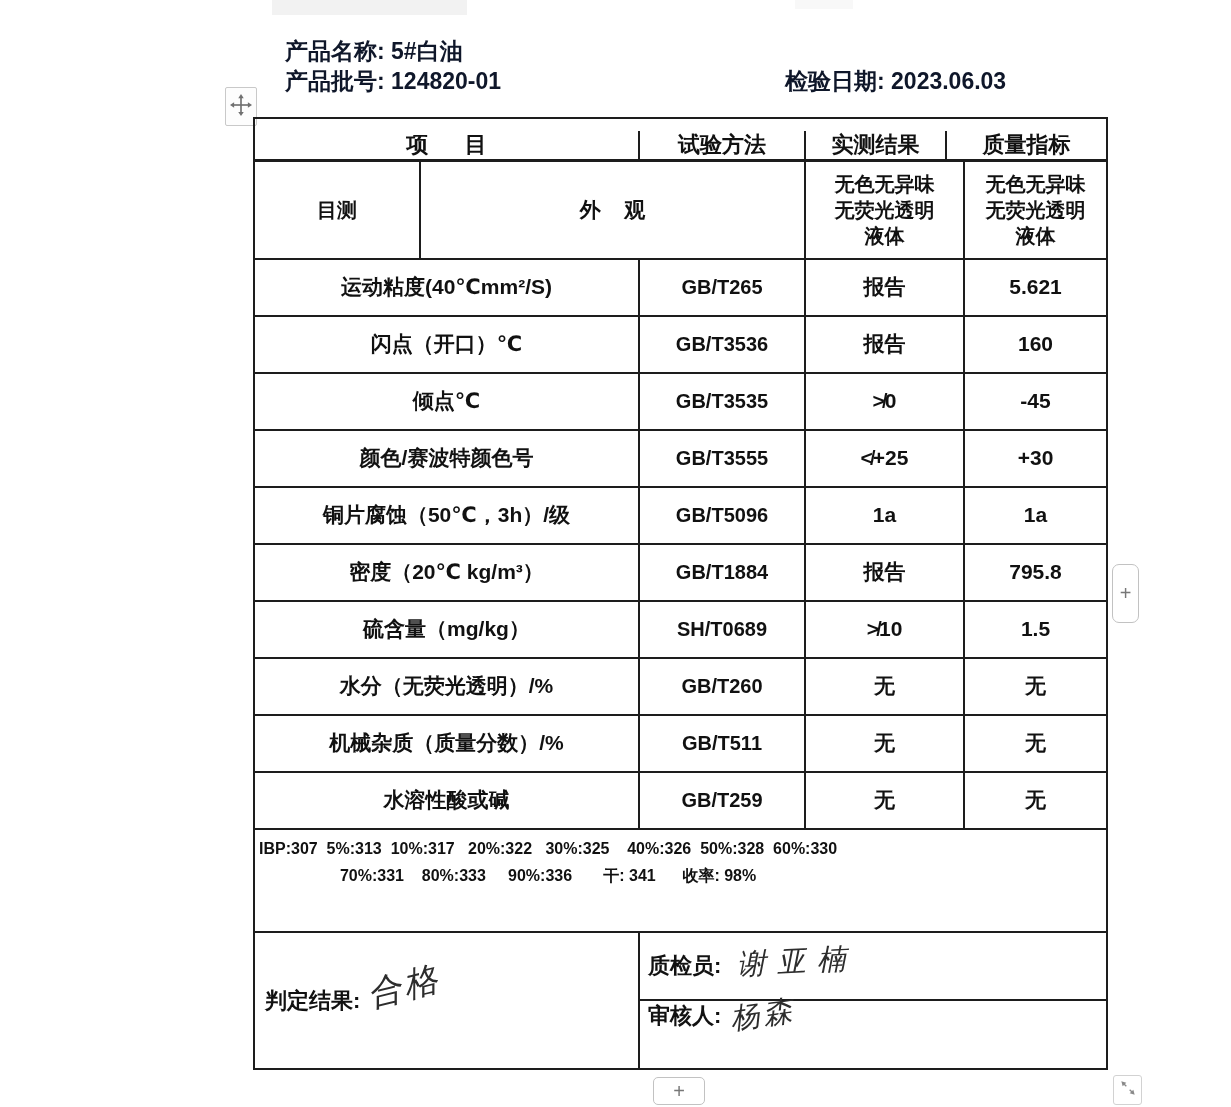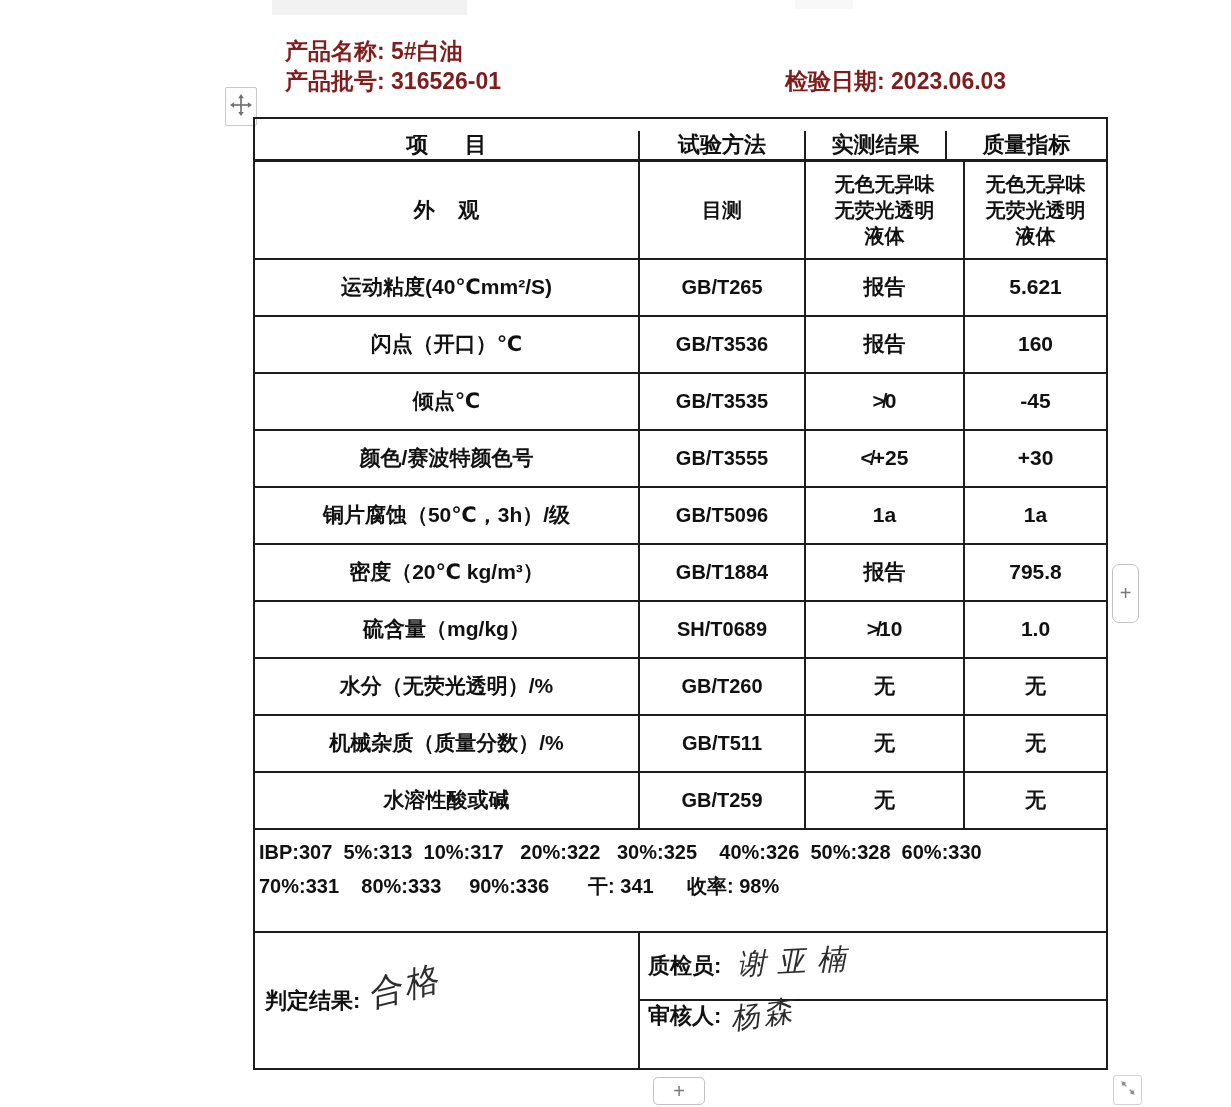--- a/index.html
+++ b/index.html
@@ -4,21 +4,21 @@
 <style>
   html,body{margin:0;padding:0;}
   body{
     width:1231px;height:1107px;position:relative;background:#ffffff;
     font-family:"Liberation Sans","DejaVu Sans",sans-serif;color:#111;
     overflow:hidden;
   }
   .smudge{position:absolute;background:#f2f2f2;}
   .smudge.s2{background:#f8f8f8;}
 
-  .doc-line{position:absolute;font-weight:700;font-size:23px;color:#7f1d1d;white-space:pre;}
+  .doc-line{position:absolute;font-weight:700;font-size:23px;color:#0f172a;white-space:pre;}
 
   
   .move-handle{
     position:absolute;left:225px;top:87px;width:30px;height:37px;
     border:1px solid #c9c9c9;border-radius:2px;background:#fdfdfd;
     display:flex;align-items:center;justify-content:center;cursor:move;
   }
   .plus-right{
     position:absolute;left:1112px;top:564px;width:25px;height:57px;
     border:1px solid #c2c2c2;border-radius:7px;background:#ffffff;
@@ -58,21 +58,21 @@
   .cell:last-child{border-right:none;}
   .c1{width:385px;}
   .c2{width:166px;font-size:20px;}
   .c3{width:159px;}
   .c4{flex:1;}
   .trow.head .cell{font-size:22px;margin-top:12px;}
   .trow.appearance .c3,.trow.appearance .c4{font-size:20px;line-height:1.3;}
 
   .distill-cell{
     flex:1;border-right:none;justify-content:flex-start;align-items:flex-start;
-    text-align:left;font-size:20px;line-height:1.7;padding:5px 2px 16px 4px;
+    text-align:center;font-size:16px;line-height:1.7;padding:5px 2px 16px 4px;
     white-space:pre-wrap;
   }
 
   .sig-left{
     width:385px;box-sizing:border-box;border-right:2px solid #1d1d1d;
     display:flex;align-items:center;padding-left:10px;
   }
   .sig-right{flex:1;display:flex;flex-direction:column;}
   .sig-top{
     height:68px;box-sizing:border-box;border-bottom:2px solid #1d1d1d;
@@ -90,21 +90,21 @@
 </style>
 </head>
 <body>
 
 <div>
 
   <div class="smudge" style="left:272px;top:0;width:195px;height:15px;"></div>
   <div class="smudge s2" style="left:795px;top:0;width:58px;height:9px;"></div>
 
   <div class="doc-line" style="left:285px;top:36px;">产品名称: 5#白油</div>
-  <div class="doc-line" style="left:285px;top:66px;">产品批号: 316526-01</div>
+  <div class="doc-line" style="left:285px;top:66px;">产品批号: 124820-01</div>
   <div class="doc-line" style="left:785px;top:66px;">检验日期: 2023.06.03</div>
 
   <div class="move-handle">
     <span>
       <svg viewBox="0 0 24 24" width="22" height="22">
         <g stroke="#707070" stroke-width="1.8" fill="none">
           <line x1="12" y1="4" x2="12" y2="20"></line>
           <line x1="4" y1="12" x2="20" y2="12"></line>
         </g>
         <g fill="#707070">
@@ -120,22 +120,22 @@
   <div class="tbl">
 
     <div class="trow head">
       <div class="cell c1">项      目</div>
       <div class="cell c2">试验方法</div>
       <div class="cell c4">实测结果</div>
       <div class="cell c3">质量指标</div>
     </div>
 
     <div class="trow appearance">
+      <div class="cell c2">目测</div>
       <div class="cell c1">外    观</div>
-      <div class="cell c2">目测</div>
       <div class="cell c3">无色无异味
 无荧光透明
 液体</div>
       <div class="cell c4">无色无异味
 无荧光透明
 液体</div>
     </div>
 
     <div class="trow std">
       <div class="cell c1">运动粘度(40℃mm²/S)</div>
@@ -176,21 +176,21 @@
       <div class="cell c1">密度（20℃ kg/m³）</div>
       <div class="cell c2">GB/T1884</div>
       <div class="cell c3">报告</div>
       <div class="cell c4">795.8</div>
     </div>
 
     <div class="trow std">
       <div class="cell c1">硫含量（mg/kg）</div>
       <div class="cell c2">SH/T0689</div>
       <div class="cell c3">≯10</div>
-      <div class="cell c4">1.0</div>
+      <div class="cell c4">1.5</div>
     </div>
 
     <div class="trow std">
       <div class="cell c1">水分（无荧光透明）/%</div>
       <div class="cell c2">GB/T260</div>
       <div class="cell c3">无</div>
       <div class="cell c4">无</div>
     </div>
 
     <div class="trow std">

